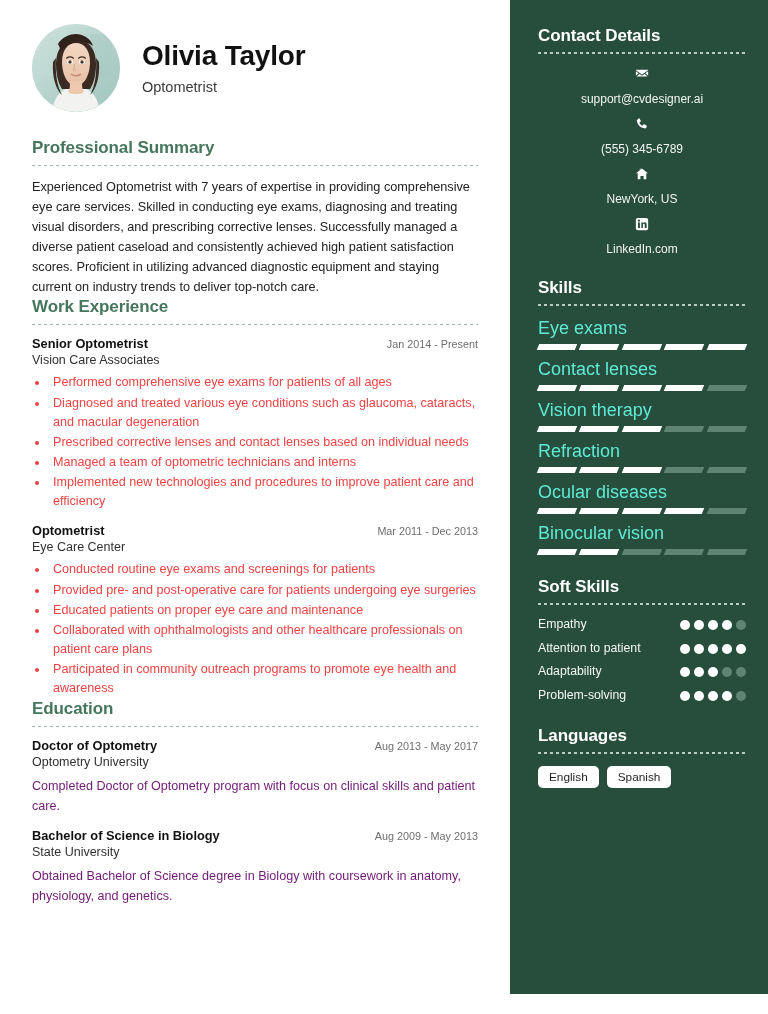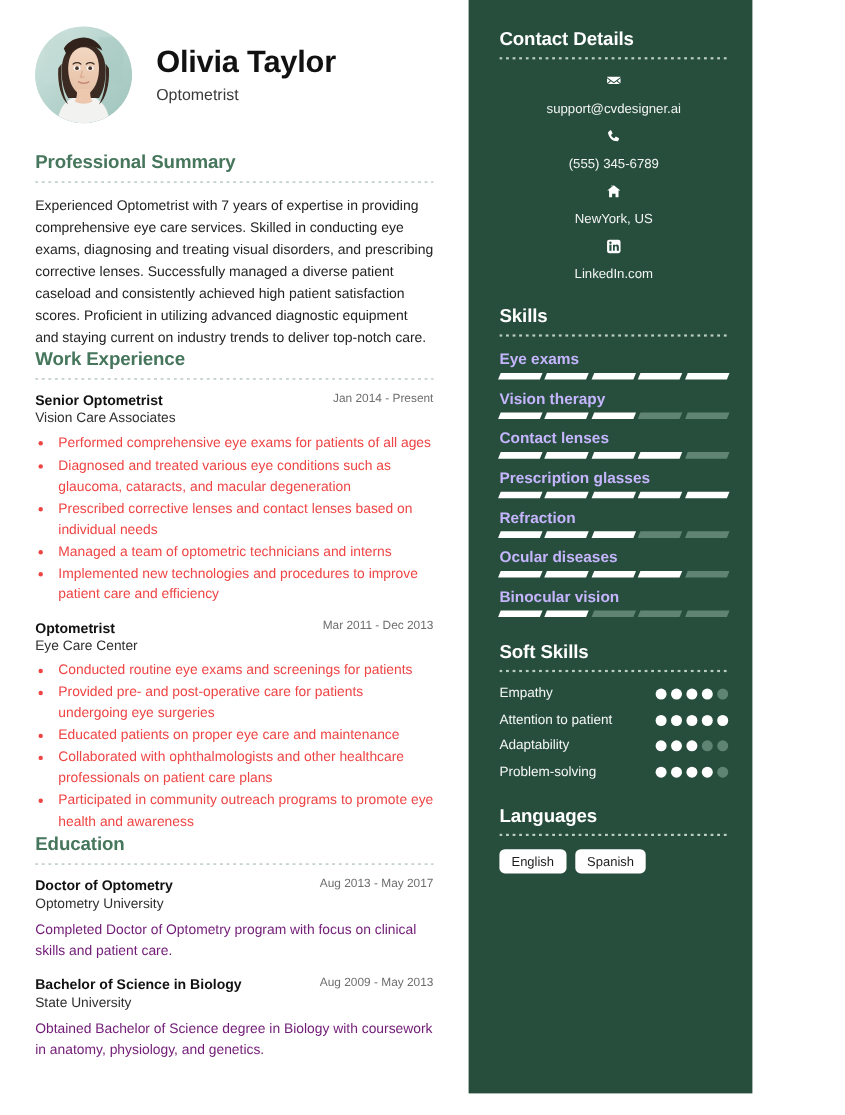--- a/index.html
+++ b/index.html
@@ -5,21 +5,21 @@
   * { box-sizing: border-box; margin: 0; padding: 0; }
   html, body {
     width: 768px; height: 1014px;
     background: #ffffff;
     font-family: "Liberation Sans", sans-serif;
     overflow: hidden;
   }
   .page { position: relative; width: 768px; height: 1014px; background: #fff; display: flex; }
 
   
-  .main { width: 426px; height: 1014px; background: #fff; padding: 24px 32px 0 32px; }
+  .main { width: 510px; height: 1014px; background: #fff; padding: 24px 32px 0 32px; }
 
   .header { display: flex; align-items: center; gap: 22px; margin-bottom: 26px; }
   .avatar {
     width: 88px; height: 88px; border-radius: 50%; flex: 0 0 88px;
     overflow: hidden; position: relative;
     background: linear-gradient(160deg,#cfe3de 0%,#b9d6cf 45%,#a9cbc4 100%);
   }
   .avatar svg { display: block; width: 100%; height: 100%; }
   .name { font-size: 28px; font-weight: bold; color: #111; letter-spacing: -0.2px; line-height: 1.1; }
   .role { font-size: 14.5px; color: #3a3a3a; margin-top: 7px; }
@@ -37,21 +37,21 @@
   .dash-side {
     height: 2px; margin: 6px 0 12px 0;
     background-image: linear-gradient(to right,#b9cdc0 0,#b9cdc0 3px,transparent 3px,transparent 6px);
     background-size: 6px 2px; background-repeat: repeat-x;
   }
 
   .summary { font-size: 12.7px; line-height: 1.58; color: #222; }
 
   .entry { margin-top: 12px; }
   .entry:first-child { margin-top: 0; }
-  .entry-head { display: flex; justify-content: space-between; align-items: flex-start; }
+  .entry-head { display: flex; justify-content: space-between; align-items: center; }
   .entry-title { font-size: 12.8px; font-weight: bold; color: #111; }
   .entry-date { font-size: 10.8px; color: #6e6e6e; white-space: nowrap; padding-left: 10px; }
   .entry-org { font-size: 12.5px; color: #303030; margin-top: 2px; }
   .entry-desc { font-size: 12.6px; line-height: 1.55; color: #701a75; margin-top: 8px; }
   ul.bullets { margin: 6px 0 0 17px; }
   ul.bullets li { font-size: 12.6px; line-height: 1.52; color: #ef4444; margin-bottom: 1px; padding-left: 4px; }
 
   
   .side {
     width: 258px; height: 994px; background: #274d3d;
@@ -59,21 +59,21 @@
   }
   .side-title { font-size: 17px; font-weight: bold; color: #fff; letter-spacing: -0.1px; }
   .side-block { margin-top: 22px; }
   .side-block:first-child { margin-top: 0; }
 
   .contact-row { display: flex; align-items: center; gap: 11px; margin-bottom: 10px; flex-direction: column; }
   .contact-ico { width: 15px; height: 15px; flex: 0 0 15px; display: flex; align-items: center; justify-content: center; }
   .contact-ico svg { width: 14px; height: 14px; fill: #fff; display: block; }
   .contact-txt { font-size: 12px; color: #f2f5f3; }
 
-  .skill-name { font-size: 14px; color: #c4b5fd; margin-bottom: 5px; font-weight: bold; }
+  .skill-name { font-size: 18px; color: #5eead4; margin-bottom: 5px; }
   .skill-item { margin-bottom: 9px; }
   .bar { display: flex; gap: 4px; }
   .seg { height: 6px; flex: 1; transform: skewX(-22deg); background: #5f8473; }
   .seg.on { background: #ffffff; }
 
   .soft-row { display: flex; align-items: center; justify-content: space-between; gap: 20px; margin-bottom: 8px; }
   .soft-name { font-size: 12.3px; color: #f4f7f5; line-height: 1.28; }
   .dots { display: flex; gap: 4px; flex: 0 0 auto; }
   .dot { width: 10px; height: 10px; border-radius: 50%; background: #5f8473; }
   .dot.on { background: #ffffff; }
@@ -254,47 +254,37 @@
             <div class="skill-name">Eye exams</div>
      <div class="bar">
               <span class="seg on"></span>
               <span class="seg on"></span>
               <span class="seg on"></span>
               <span class="seg on"></span>
               <span class="seg on"></span>
             </div>
           </div>
           <div class="skill-item">
+            <div class="skill-name">Contact lenses</div>
+     <div class="bar">
+              <span class="seg on"></span>
+              <span class="seg on"></span>
+              <span class="seg on"></span>
+              <span class="seg on"></span>
+              <span class="seg"></span>
+            </div>
+          </div>
+          <div class="skill-item">
             <div class="skill-name">Vision therapy</div>
      <div class="bar">
               <span class="seg on"></span>
               <span class="seg on"></span>
               <span class="seg on"></span>
               <span class="seg"></span>
               <span class="seg"></span>
-            </div>
-          </div>
-          <div class="skill-item">
-            <div class="skill-name">Contact lenses</div>
-     <div class="bar">
-              <span class="seg on"></span>
-              <span class="seg on"></span>
-              <span class="seg on"></span>
-              <span class="seg on"></span>
-              <span class="seg"></span>
-            </div>
-          </div>
-          <div class="skill-item">
-            <div class="skill-name">Prescription glasses</div>
-     <div class="bar">
-              <span class="seg on"></span>
-              <span class="seg on"></span>
-              <span class="seg on"></span>
-              <span class="seg on"></span>
-              <span class="seg on"></span>
             </div>
           </div>
           <div class="skill-item">
             <div class="skill-name">Refraction</div>
      <div class="bar">
               <span class="seg on"></span>
               <span class="seg on"></span>
               <span class="seg on"></span>
               <span class="seg"></span>
               <span class="seg"></span>

